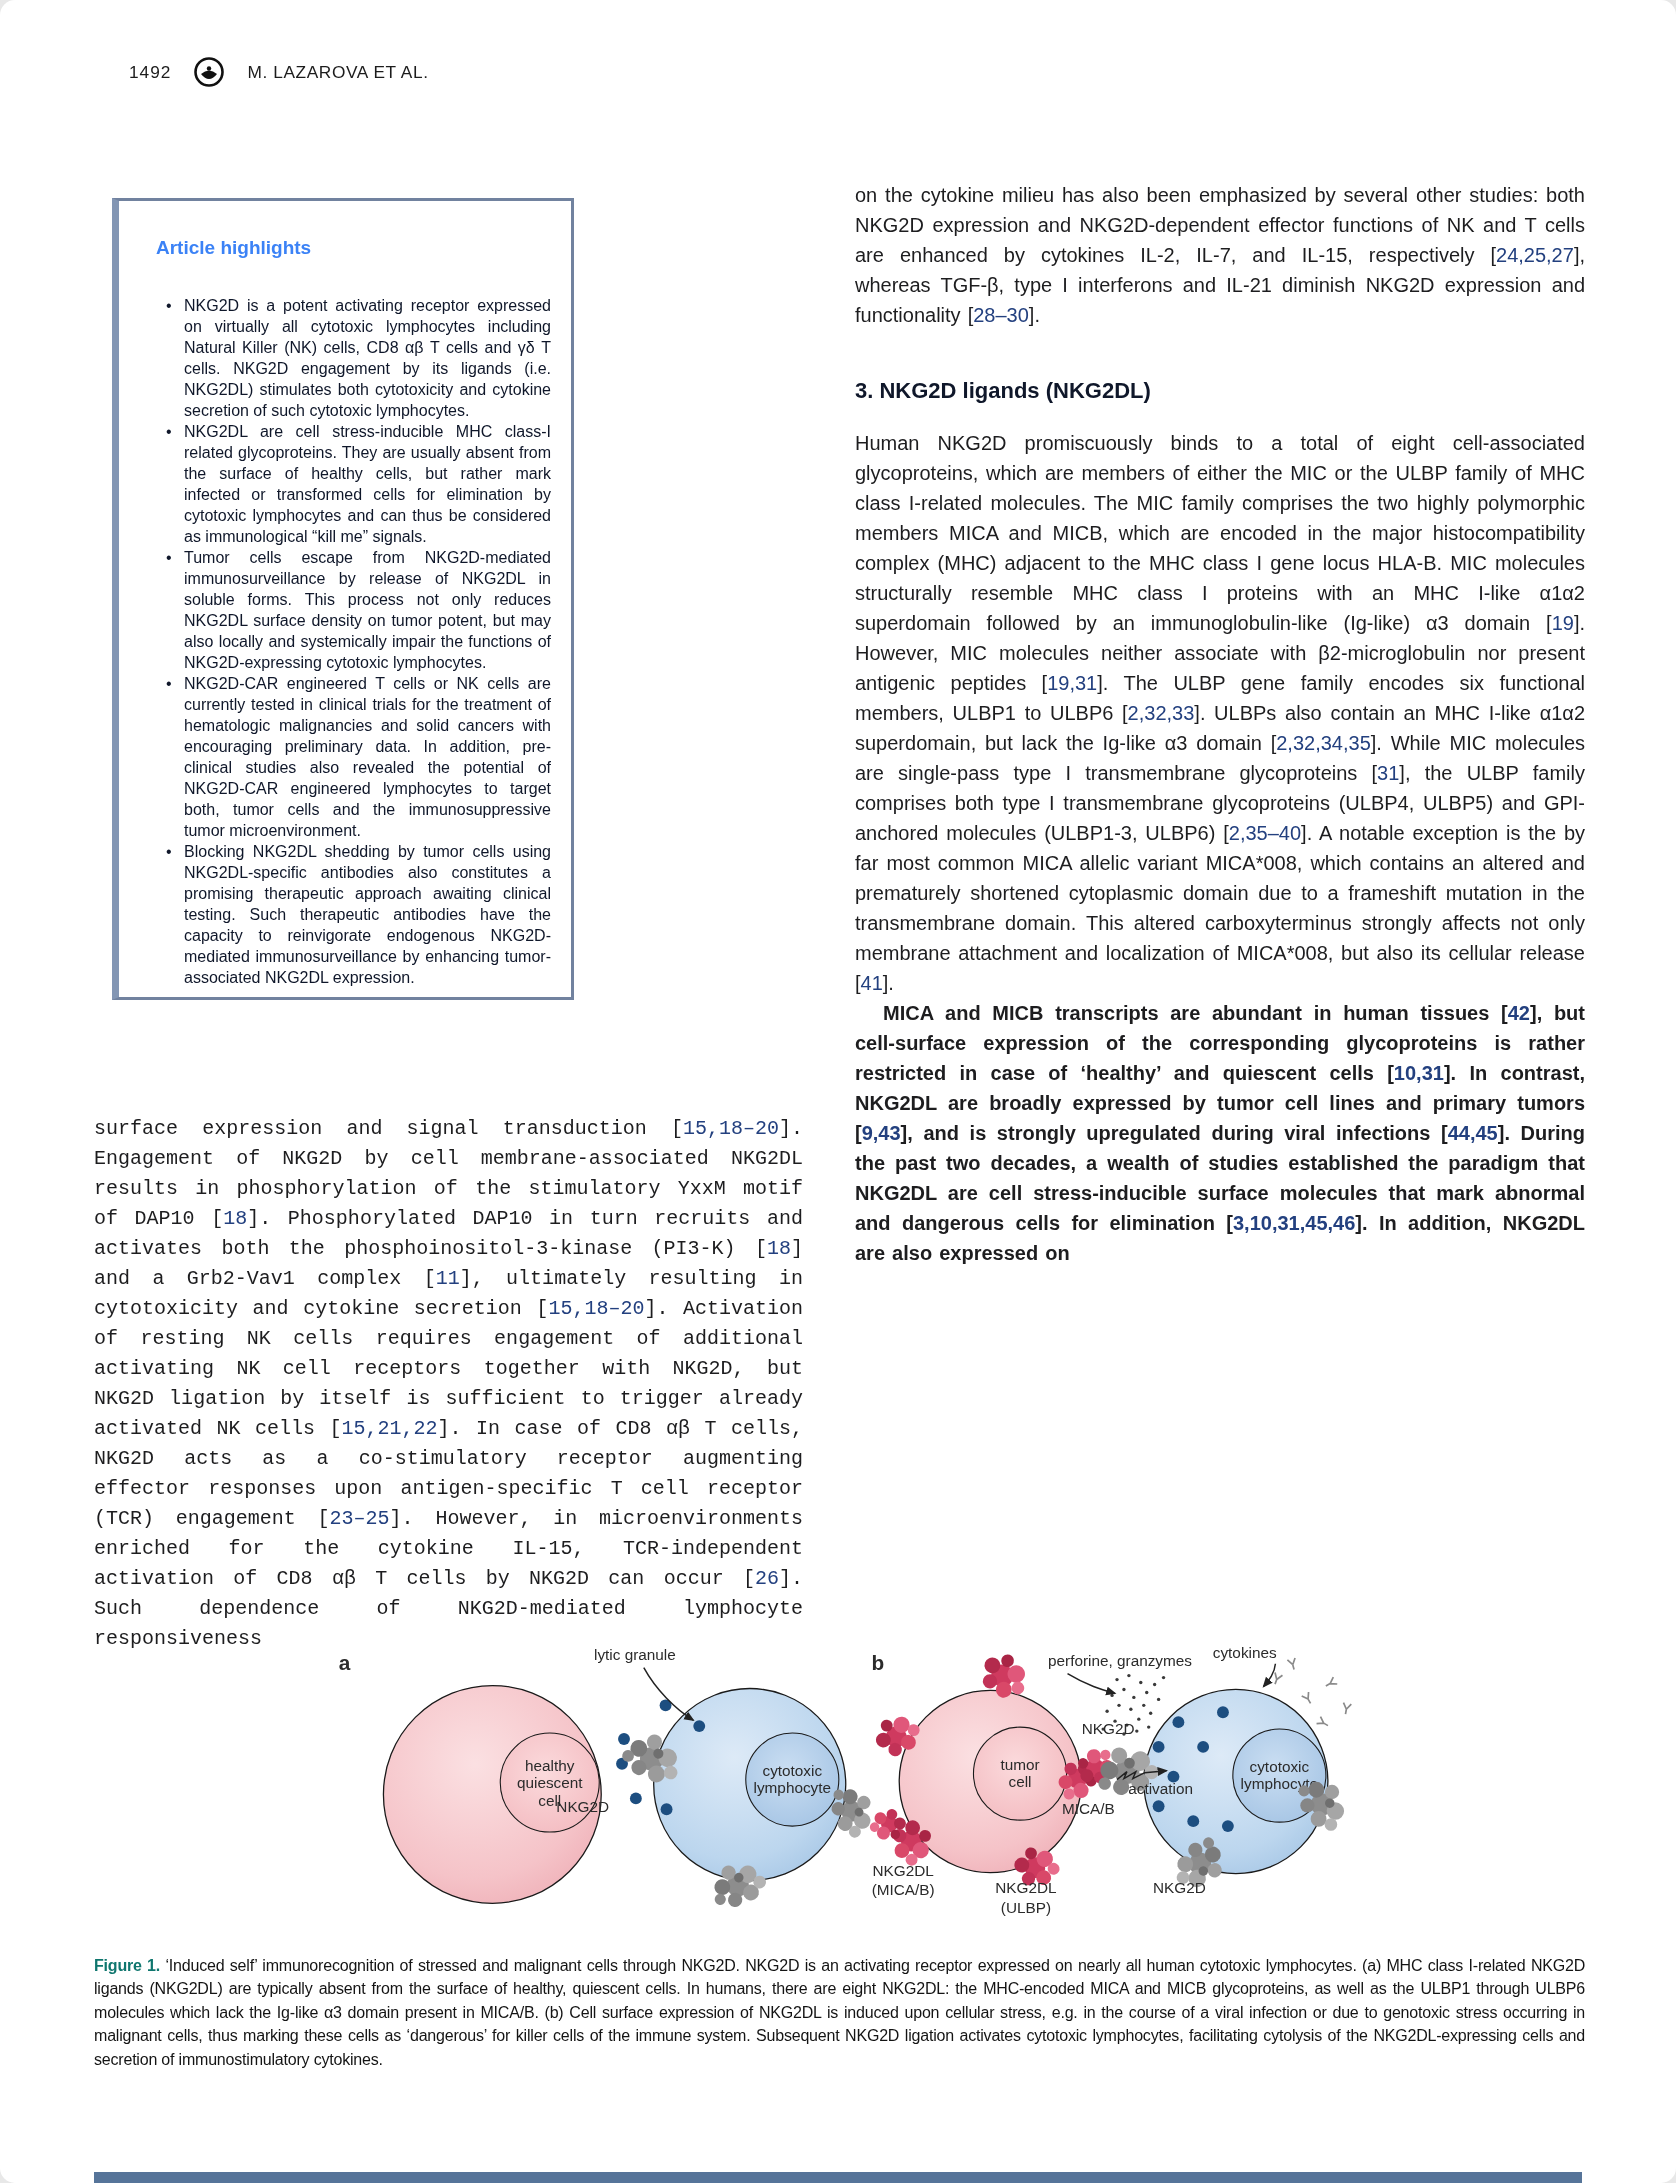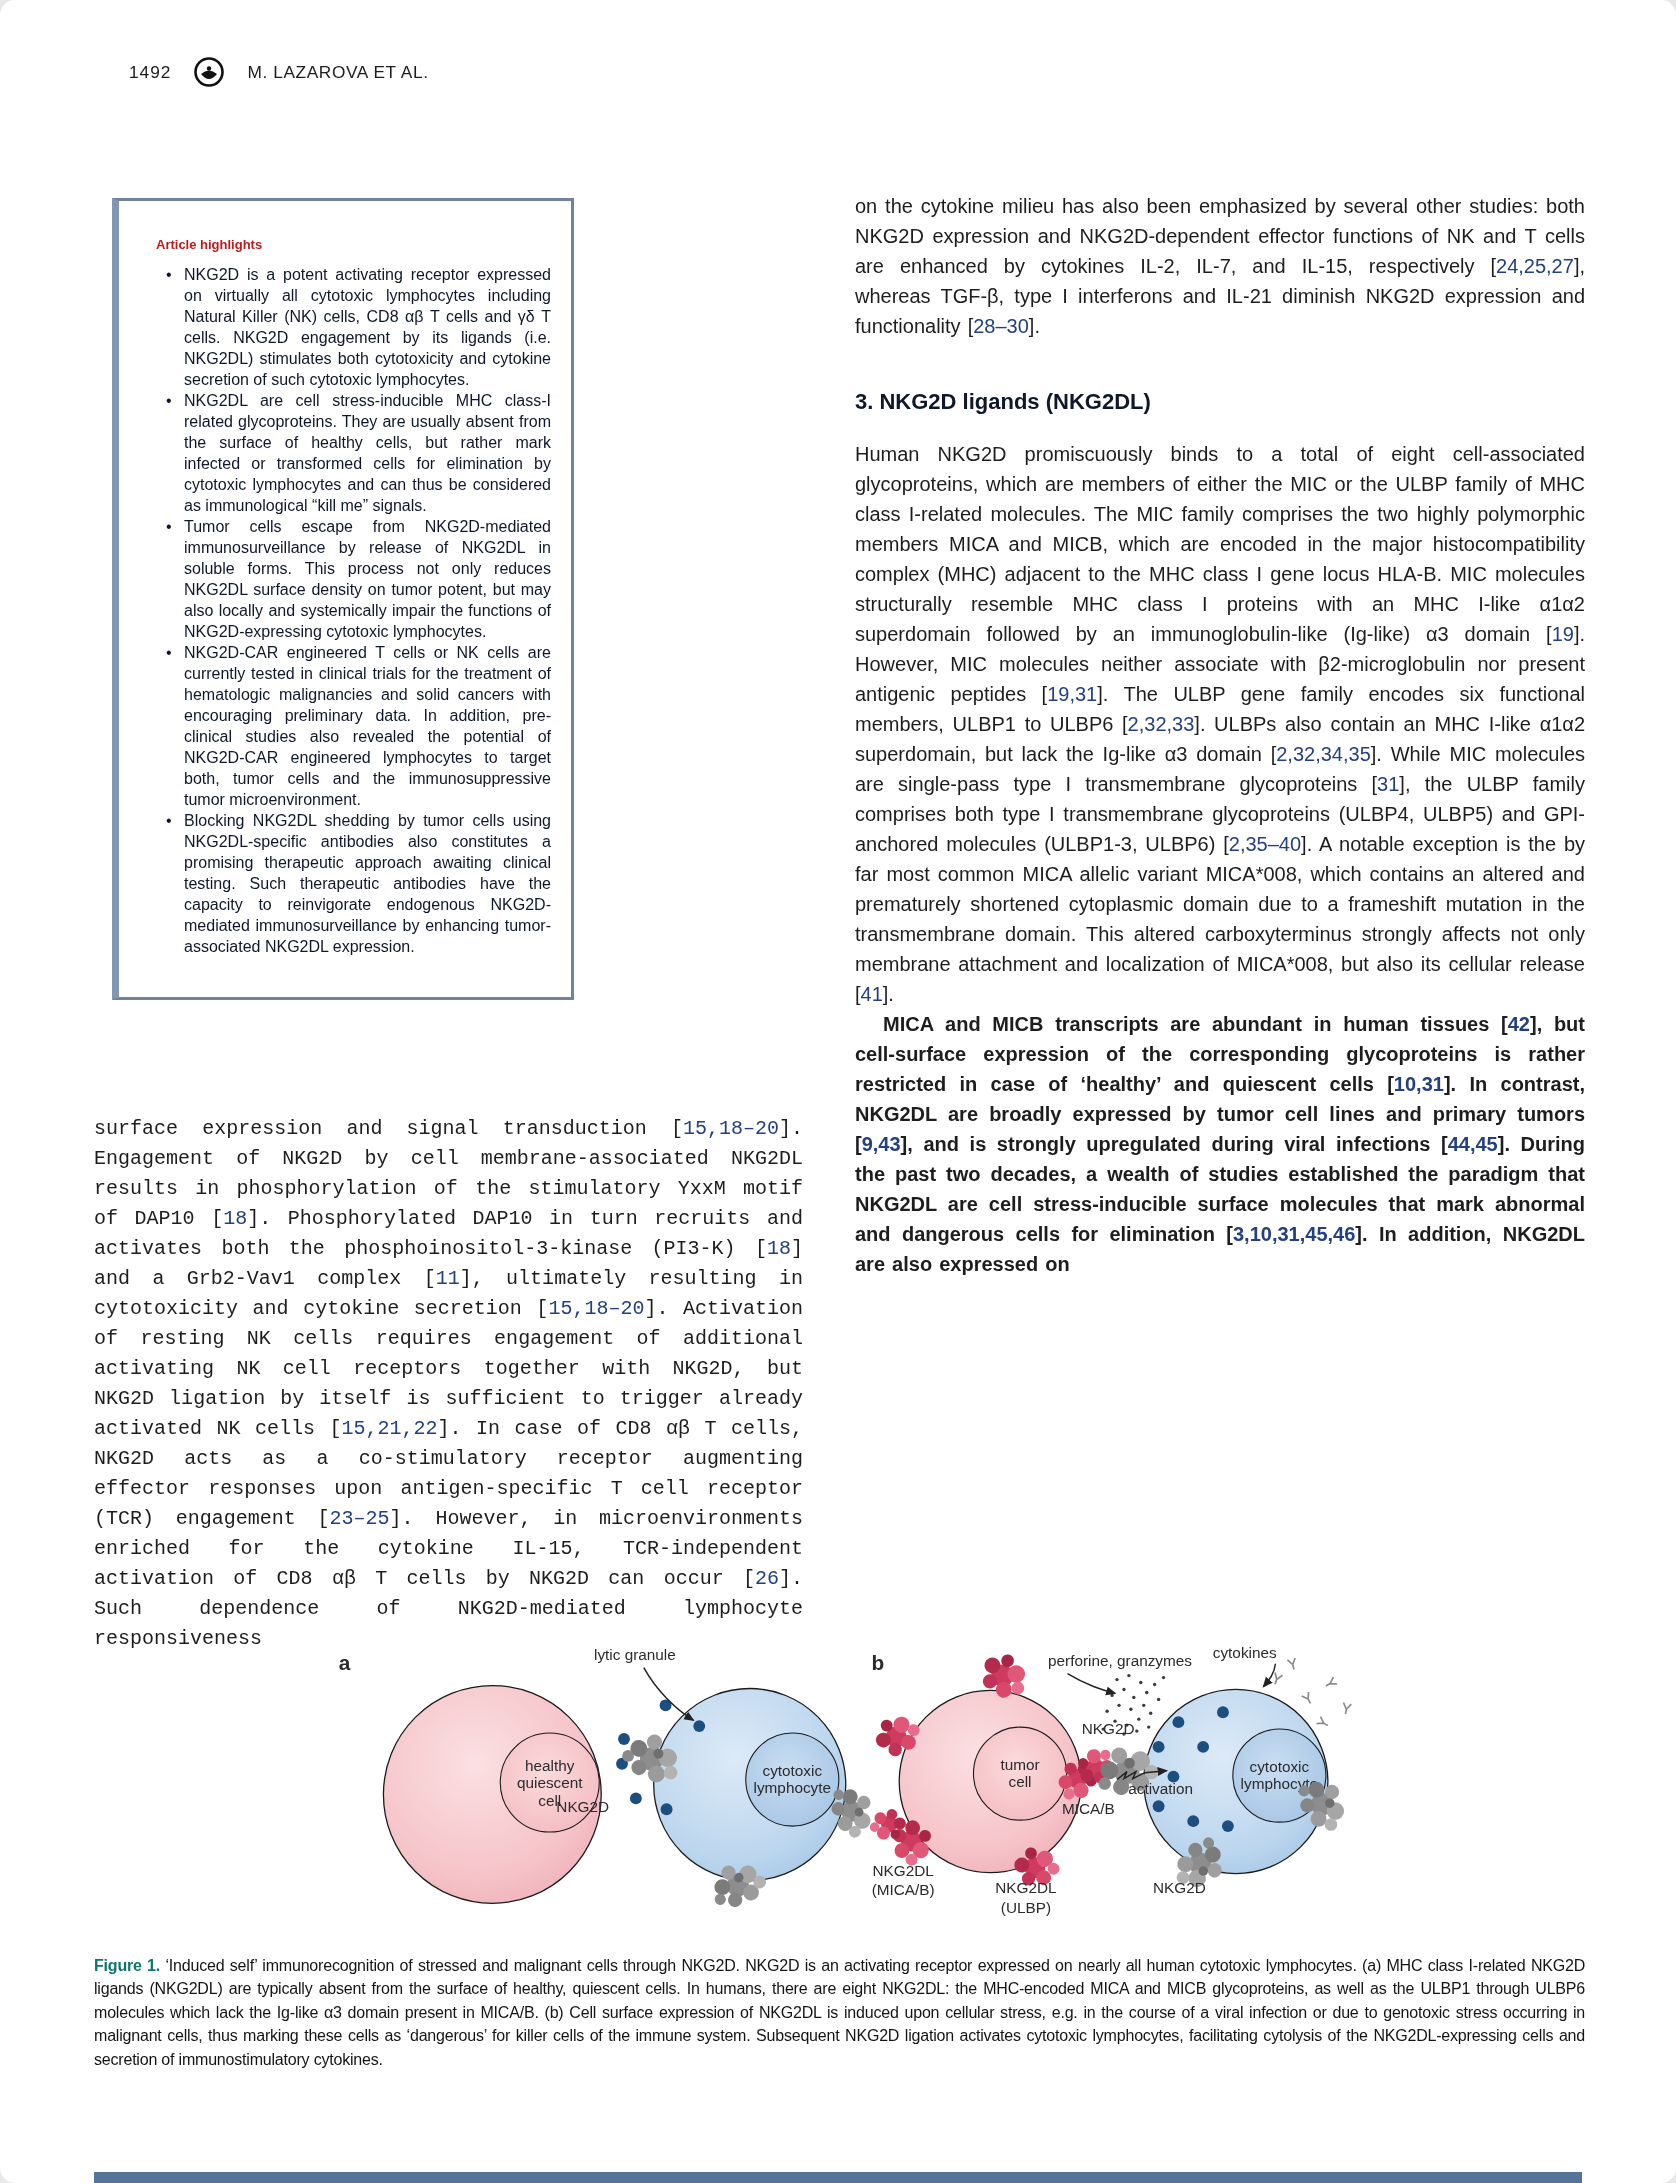--- a/index.html
+++ b/index.html
@@ -14,28 +14,28 @@
   .hdr { position:absolute; top:56px; left:129px; display:flex; align-items:center; gap:22px;
          font-size:17.3px; letter-spacing:0.6px; color:#1c1c1c; }
   .hdr .pgnum { letter-spacing:1px; }
   .logo { width:32px; height:32px; }
   
   .hl-box {
     position:absolute; left:112px; top:198px; width:462px; height:802px;
     border:3px solid #71829f; border-left-width:7px; border-left-color:#8396b4;
     padding:36px 20px 0 37px; overflow:hidden;
   }
-  .hl-title { color:#b91c1c; font-weight:bold; font-size:13px; margin:0 0 12px 0; }
+  .hl-title { color:#3b82f6; font-weight:bold; font-size:19px; margin:0 0 36px 0; }
   .hl-list { margin:0; padding:0 0 0 6px; list-style:none; }
   .hl-list li { position:relative; padding-left:22px; font-size:16px; line-height:21px;
                 text-align:justify; color:#0f172a; }
   .hl-list li::before { content:"•"; position:absolute; left:4px; top:0; font-size:16px; }
   
   .col-left  { position:absolute; left:94px;  top:1114px; width:709px;font-family:Liberation Mono, monospace; }
-  .col-right { position:absolute; left:855px; top:191px;  width:730px; }
+  .col-right { position:absolute; left:855px; top:180px;  width:730px; }
   .body-p { margin:0; font-size:20px; line-height:30px; text-align:justify;
             word-spacing:1.5px; color:#1d1d1f; }
   .body-p.indent { text-indent:28px;font-weight:bold; }
   .sec-head { margin:48px 0 24px 0; color:#0f172a; font-size:22px; font-weight:bold; }
   .ref { color:#23407f; }
   
   .fig-svg { position:absolute; left:228px; top:1638px; }
   .fig-svg text { font-family:"Liberation Sans", sans-serif; fill:#2b2b2b; }
   .panel-letter { font-weight:bold; font-size:21px; fill:#111; }
   .fig-label { font-size:15.5px; }

